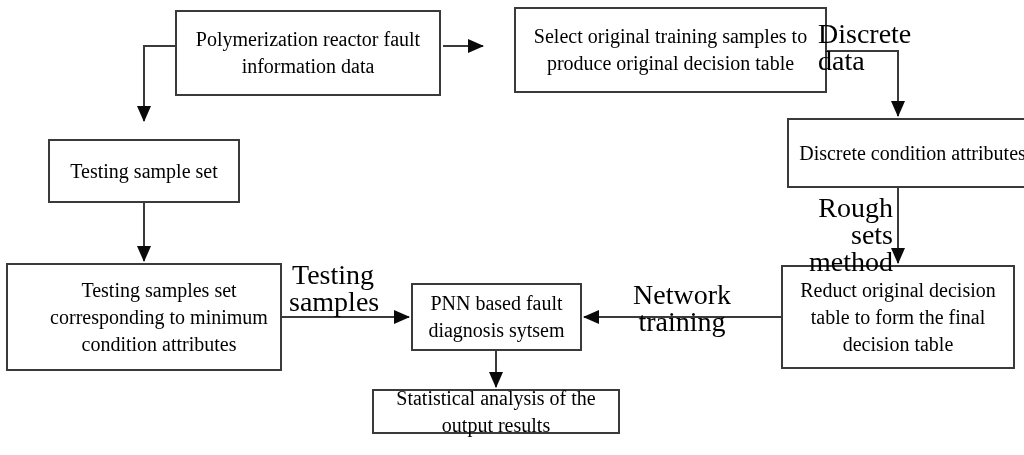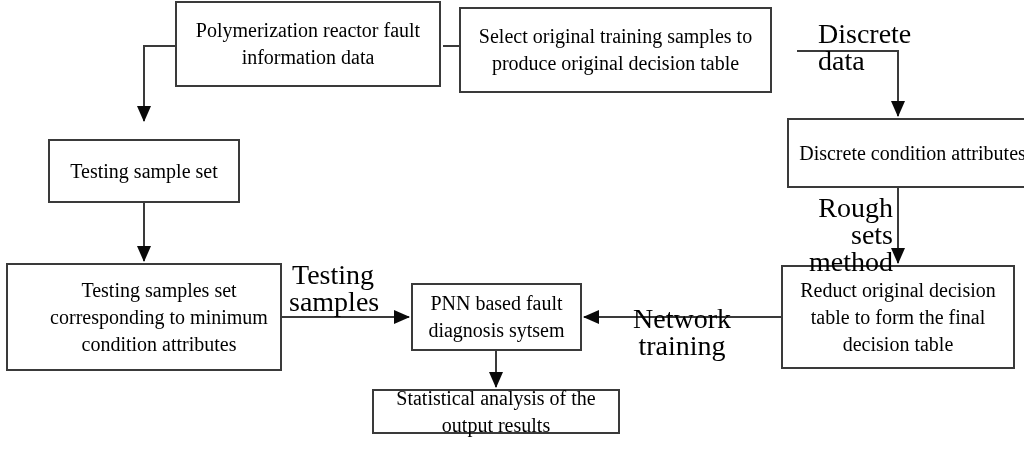--- a/index.html
+++ b/index.html
@@ -40,32 +40,32 @@
   .edge-label {
     position: absolute;
     box-sizing: border-box;
     font-size: 28px;
     line-height: 27px;
     text-align: center;
     z-index: 1;
     background: transparent;
   }
   
-  #node-fault-data          { left: 175px; top: 1px;   width: 266px; height: 86px; }
-  #node-select-original     { left: 459px; top: 7px;   width: 313px; height: 86px; }
+  #node-fault-data          { left: 175px; top: 10px;   width: 266px; height: 86px; }
+  #node-select-original     { left: 514px; top: 7px;   width: 313px; height: 86px; }
   #node-discrete-condition  { left: 787px; top: 118px; width: 251px; height: 70px; }
   #node-reduct              { left: 781px; top: 265px; width: 234px; height: 104px; }
   #node-pnn                 { left: 411px; top: 283px; width: 171px; height: 68px; }
   #node-testing-sample-set  { left: 48px;  top: 123px; width: 192px; height: 64px; margin-top: 16px; }
   #node-testing-samples-min { left: 6px;   top: 263px; width: 276px; height: 108px; padding-left: 36px; }
   #node-statistical         { left: 372px; top: 389px; width: 248px; height: 45px; }
   
   #label-discrete-data    { left: 818px; top: 20px;  width: 140px; text-align: left; }
   #label-rough-sets       { left: 779px; top: 194px; width: 114px; text-align: right; }
-  #label-network-training { left: 596px; top: 281px; width: 172px; margin-top: 24px; }
+  #label-network-training { left: 596px; top: 281px; width: 172px; }
   #label-testing-samples  { left: 289px; top: 261px; width: 88px;  }
 </style>
 </head>
 <body>
 
 <div id="diagram">
 
   <svg id="connector-layer" viewBox="0 0 1024 455" xmlns="http://www.w3.org/2000/svg">
     <defs>
       <marker id="arrow" viewBox="0 0 16 14" refX="15" refY="7" markerWidth="16" markerHeight="14" orient="auto" markerUnits="userSpaceOnUse">

